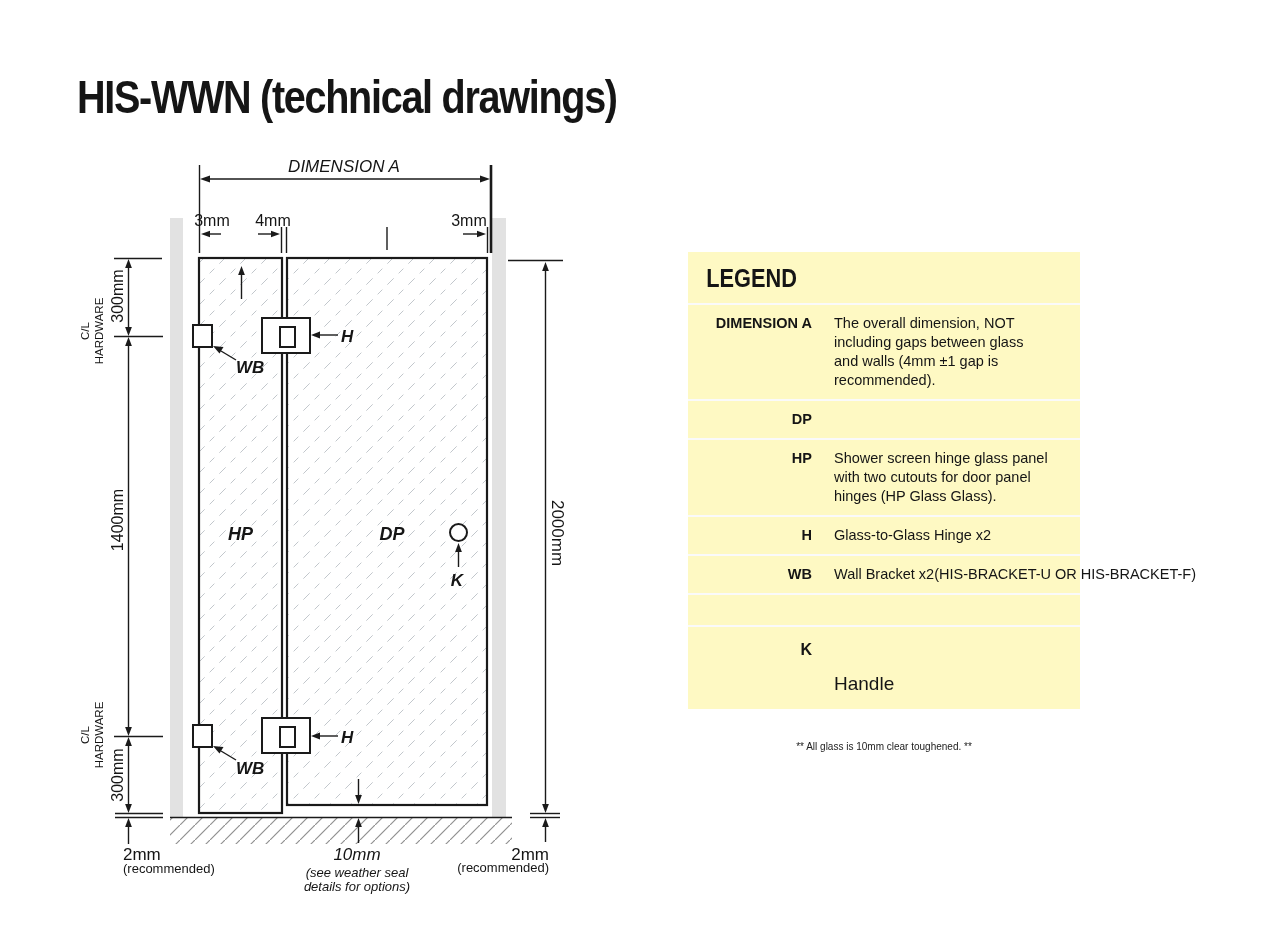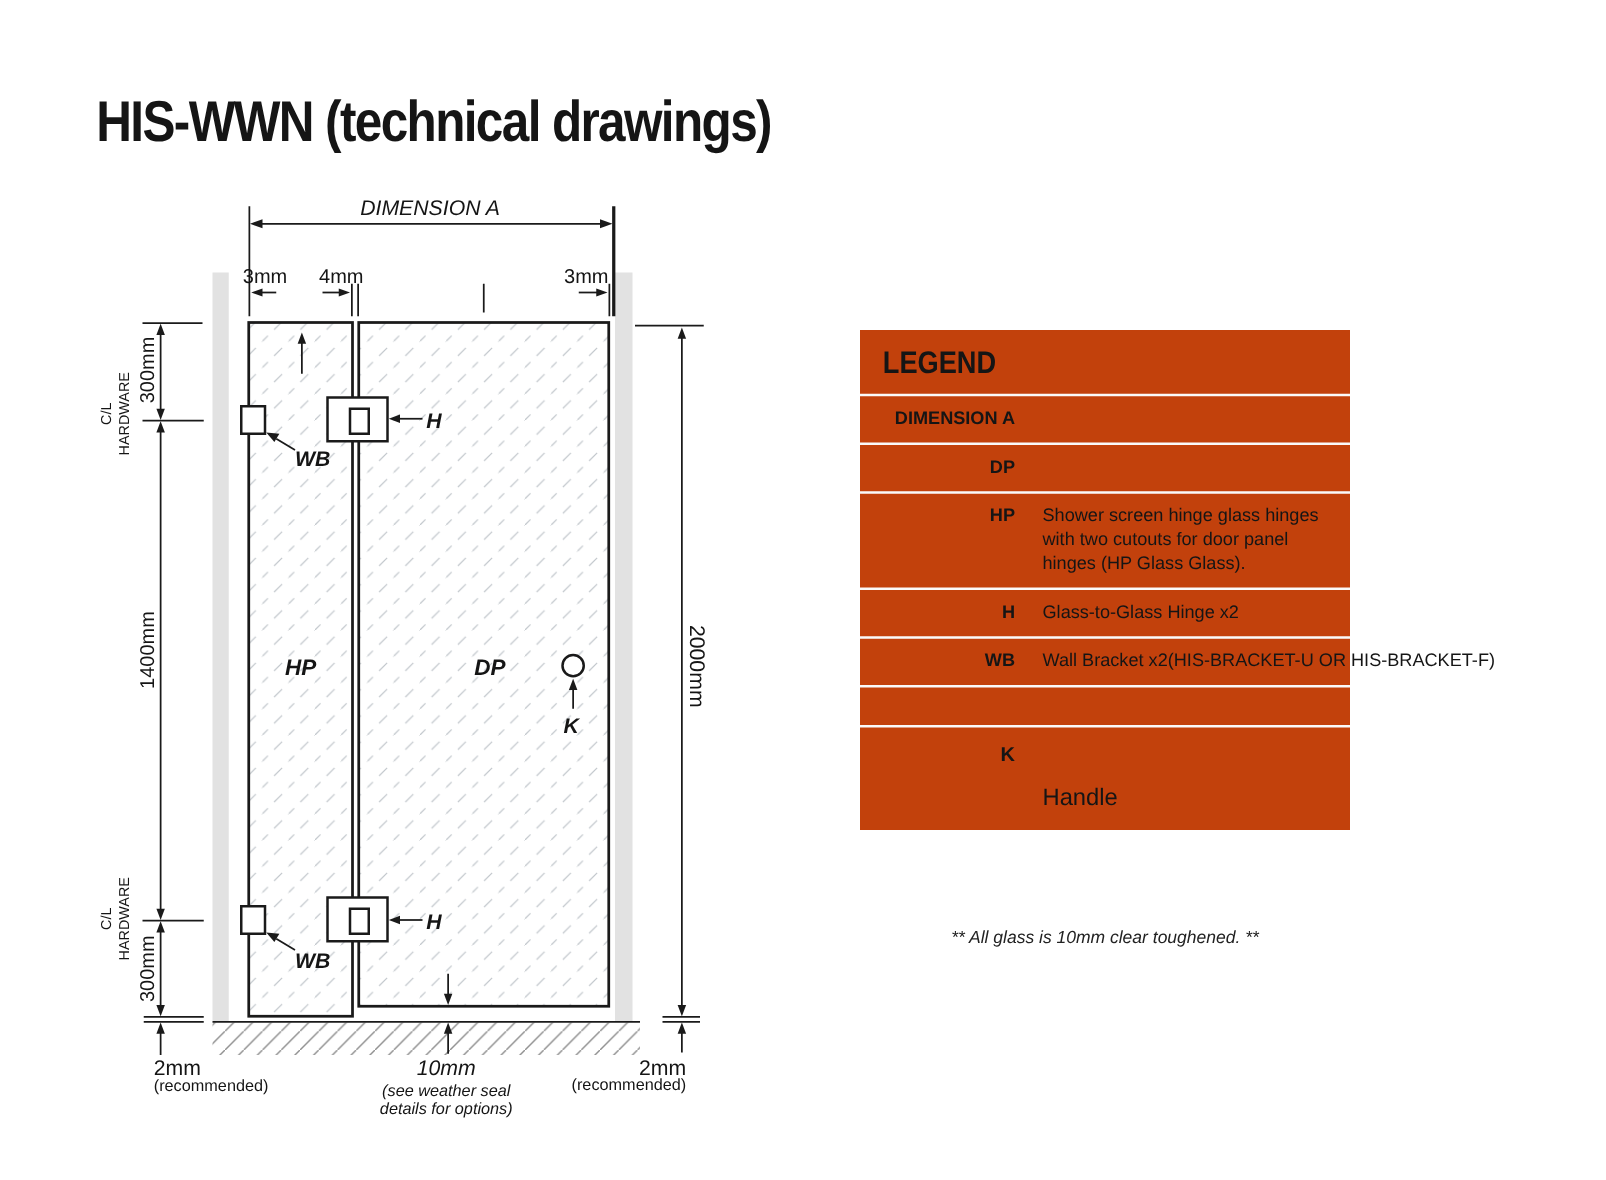--- a/index.html
+++ b/index.html
@@ -12,34 +12,34 @@
   .ln{stroke:#1a1a1a;stroke-width:1.4;fill:none;}
   .ln2{stroke:#1a1a1a;stroke-width:2.6;fill:none;}
   .glass{fill:url(#glassHatch);stroke:#1a1a1a;stroke-width:2.2;}
   .hw{fill:#fff;stroke:#1a1a1a;stroke-width:2;}
   .ah{fill:#1a1a1a;stroke:none;}
   .t16{font-size:16px;} .t17{font-size:17px;} .t18{font-size:18px;}
   .t13{font-size:13px;} .t11{font-size:11.5px;}
   .ti{font-style:italic;} .tb{font-weight:bold;}
   .mid{text-anchor:middle;} .end{text-anchor:end;}
 
-  .legend{position:absolute;left:688px;top:264px;width:392px;background:#c2410c;}
+  .legend{position:absolute;left:688px;top:252px;width:392px;background:#fef9c3;}
   .legend-title{font-size:25px;font-weight:bold;padding:12px 0 10px 21px;
         transform:scaleX(.87);transform-origin:left;white-space:nowrap;}
   .lrow{display:grid;grid-template-columns:124px 1fr;column-gap:22px;
         border-top:2px solid #fafafa;padding:9px 0;}
   .lrow .term{text-align:right;font-weight:bold;font-size:14.5px;line-height:19px;}
   .lrow .desc{font-size:14.5px;line-height:19px;}
   .lrow .desc div{white-space:pre;}
   .lrow.empty{height:30px;padding:0;}
   .lrow.krow{padding:10px 0 13px;}
   .lrow.krow .term{font-size:16px;line-height:25px;}
   .lrow.krow .desc{font-size:19px;line-height:25px;margin-top:34px;}
   .legend-foot{position:absolute;left:688px;top:741px;width:392px;text-align:center;
-        font-style:italic;font-size:14px;color:#222;}
+        font-size:10px;color:#222;}
 </style>
 </head>
 <body>
 
 <div class="page">
 
   <h1 class="page-title">HIS-WWN (technical drawings)</h1>
 
   <svg class="drawing" width="1285" height="944" viewBox="0 0 1285 944">
     <defs>
@@ -204,28 +204,34 @@
       <text class="t17 end" x="549" y="860">2mm</text>
       <text class="t13 end" x="549" y="872">(recommended)</text>
     </g>
   </svg>
 
   <div class="legend">
     <div class="legend-title">LEGEND</div>
     <div id="legend-rows">
         <div class="lrow">
           <div class="term">DIMENSION A</div>
+          <div class="desc">
+            <div>The overall dimension, NOT</div>
+            <div>including gaps between glass</div>
+            <div>and walls (4mm ±1 gap is</div>
+            <div>recommended).</div>
+          </div>
         </div>
         <div class="lrow">
           <div class="term">DP</div>
         </div>
         <div class="lrow">
           <div class="term">HP</div>
           <div class="desc">
-            <div>Shower screen hinge glass hinges</div>
+            <div>Shower screen hinge glass panel</div>
             <div>with two cutouts for door panel</div>
             <div>hinges (HP Glass Glass).</div>
           </div>
         </div>
         <div class="lrow">
           <div class="term">H</div>
           <div class="desc">
             <div>Glass-to-Glass Hinge x2</div>
           </div>
         </div>

